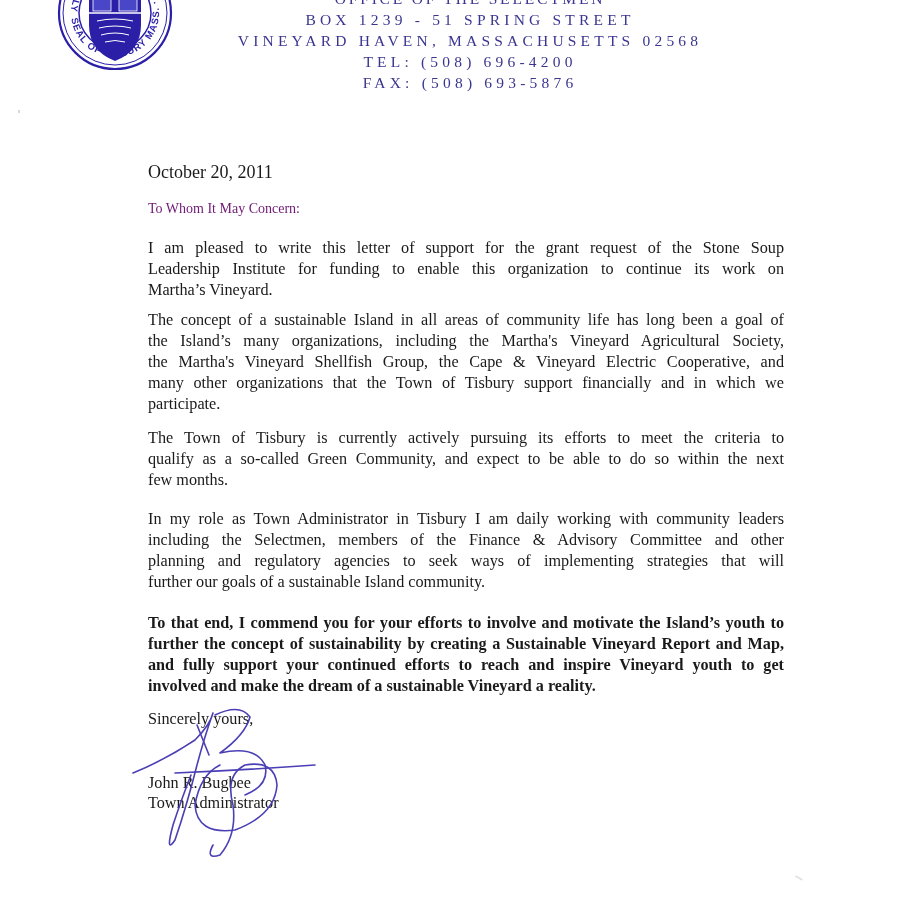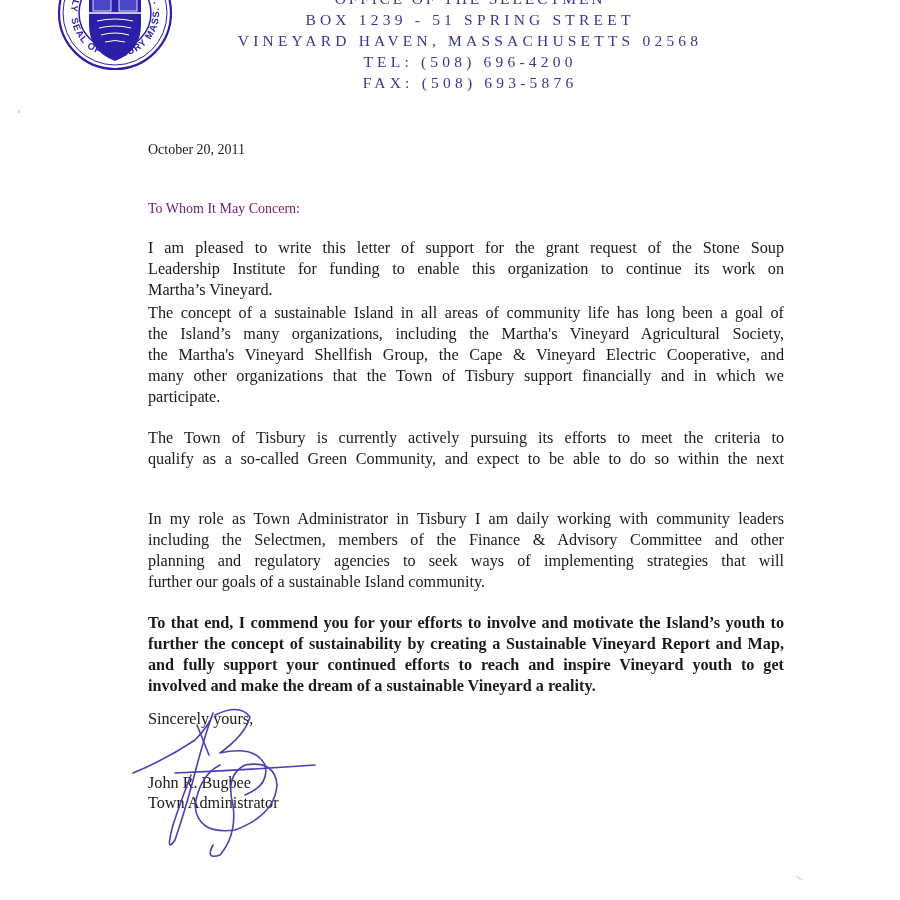--- a/index.html
+++ b/index.html
@@ -26,24 +26,24 @@
   .lh-web { font-size: 15.5px; letter-spacing: 0; margin-top: 7px; line-height: 18px; }
   .body-text {
     position: absolute; left: 148px; width: 636px; color: #1a1a1a;
     font-size: 16.2px;
   }
   .line {
     display: block; height: 21px; line-height: 21px; white-space: nowrap;
     text-align: justify; text-align-last: justify;
   }
   .line.last { text-align-last: left; }
-  .date { position: absolute; left: 148px; top: 142px; font-size: 14px; color:#1a1a1a; }
+  .date { position: absolute; left: 148px; top: 162px; font-size: 18px; color:#1a1a1a; }
   .salutation { position: absolute; left: 148px; top: 201px; font-size: 14px; color:#701a75; }
   .p1 { top: 225px; margin-top: 13px; }
-  .p2 { top: 303px; }
+  .p2 { top: 310px; }
   .p3 { top: 428px; }
   .p4 { top: 509px; }
   .p5 { top: 613px; font-weight: bold; }
   .closing { position: absolute; left: 148px; top: 710px; font-size: 16.2px; color:#1a1a1a; }
   .sig-name { position: absolute; left: 148px; top: 774px; font-size: 16.2px; color:#1a1a1a; }
   .sig-title { position: absolute; left: 148px; top: 794px; font-size: 16.2px; color:#1a1a1a; }
   .signature {
     position: absolute; left: 125px; top: 705px; width: 200px; height: 160px;
     pointer-events: none;
   }
@@ -95,20 +95,21 @@
 <div class="body-text p2">
   <span class="line">The concept of a sustainable Island in all areas of community life has long been a goal of</span>
   <span class="line">the Island’s many organizations, including the Martha's Vineyard Agricultural Society,</span>
   <span class="line">the Martha's Vineyard Shellfish Group, the Cape &amp; Vineyard Electric Cooperative, and</span>
   <span class="line">many other organizations that the Town of Tisbury support financially and in which we</span>
   <span class="line last">participate.</span>
 </div>
 <div class="body-text p3">
   <span class="line">The Town of Tisbury is currently actively pursuing its efforts to meet the criteria to</span>
   <span class="line">qualify as a so-called Green Community, and expect to be able to do so within the next</span>
+  <span class="line last">few months.</span>
 </div>
 <div class="body-text p4">
   <span class="line">In my role as Town Administrator in Tisbury I am daily working with community leaders</span>
   <span class="line">including the Selectmen, members of the Finance &amp; Advisory Committee and other</span>
   <span class="line">planning and regulatory agencies to seek ways of implementing strategies that will</span>
   <span class="line last">further our goals of a sustainable Island community.</span>
 </div>
 <div class="body-text p5">
   <span class="line">To that end, I commend you for your efforts to involve and motivate the Island’s youth to</span>
   <span class="line">further the concept of sustainability by creating a Sustainable Vineyard Report and Map,</span>

